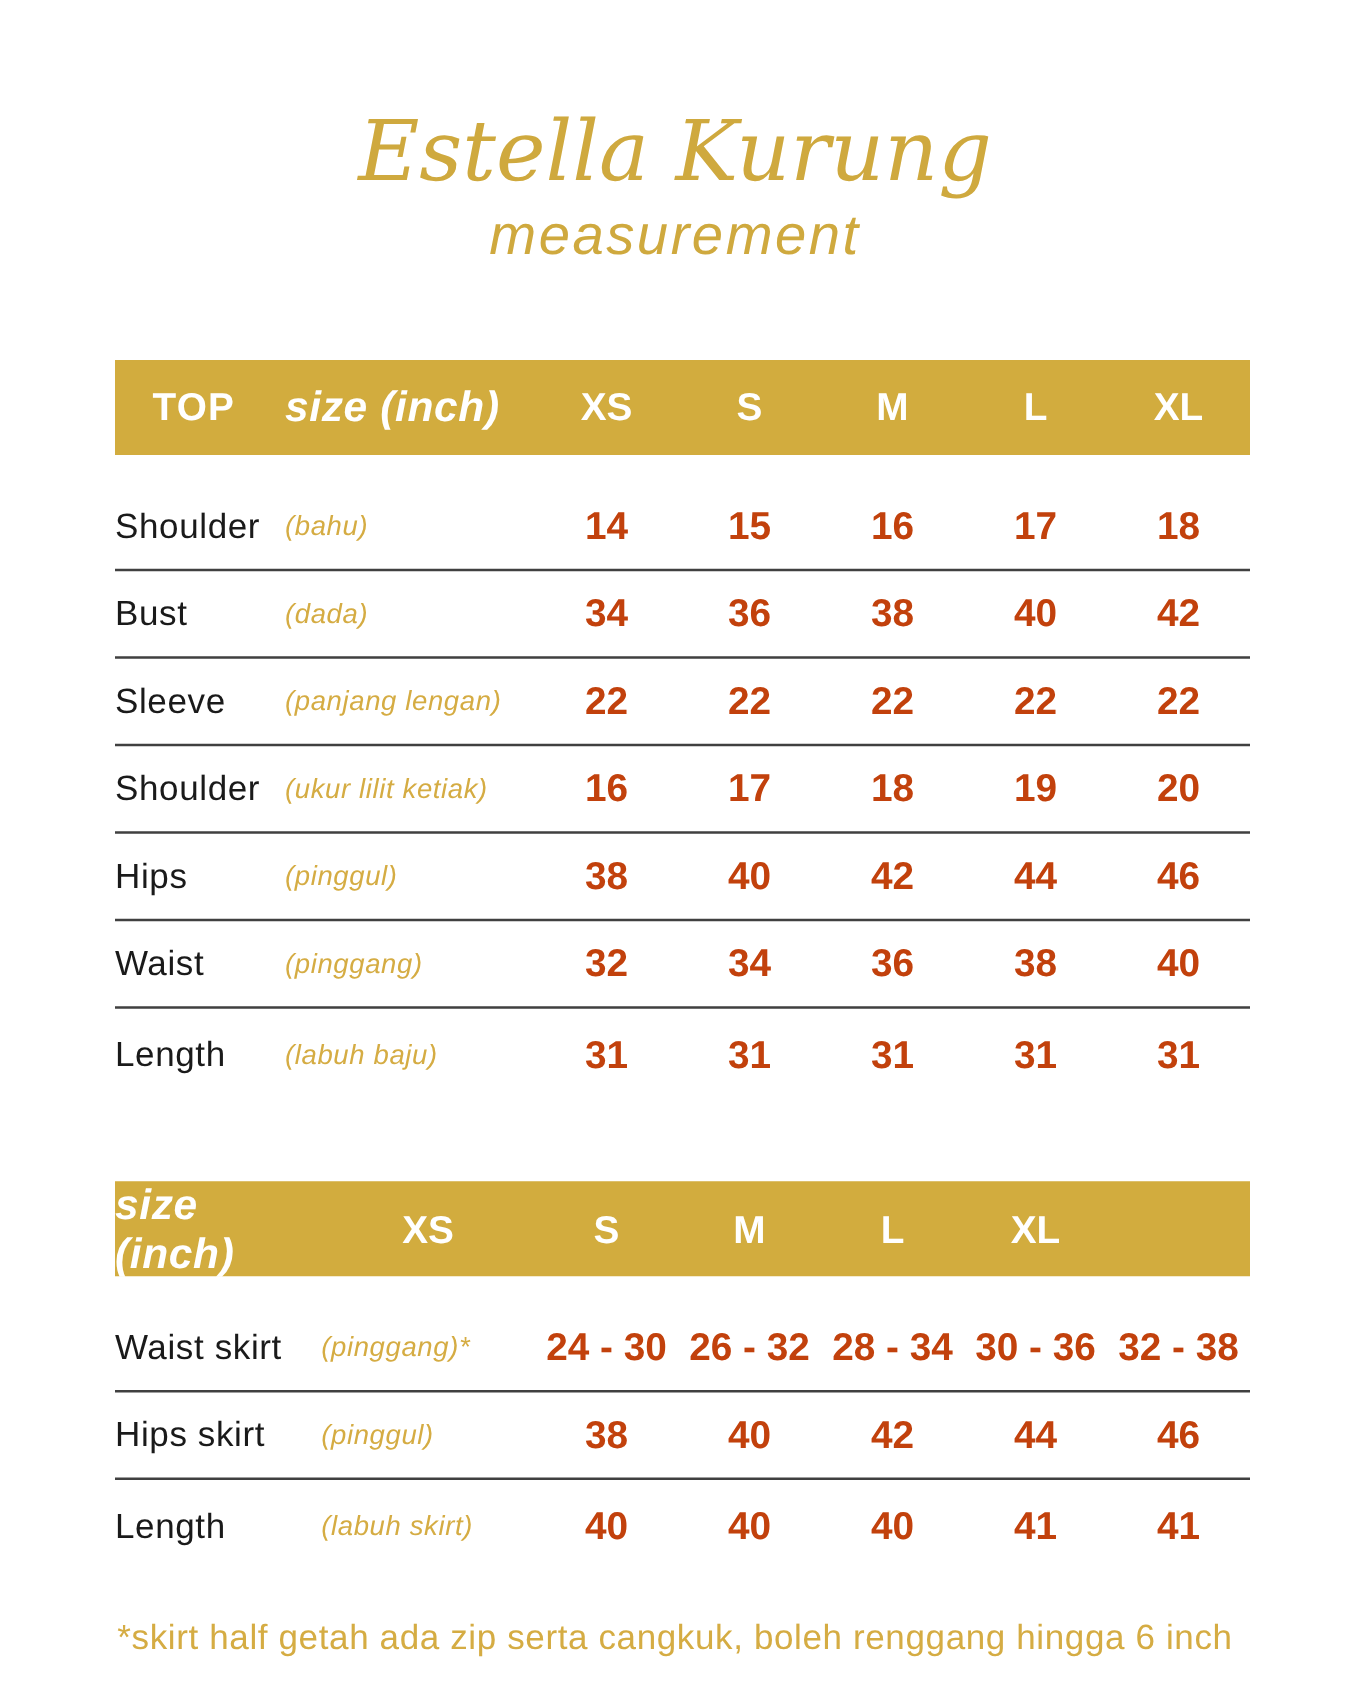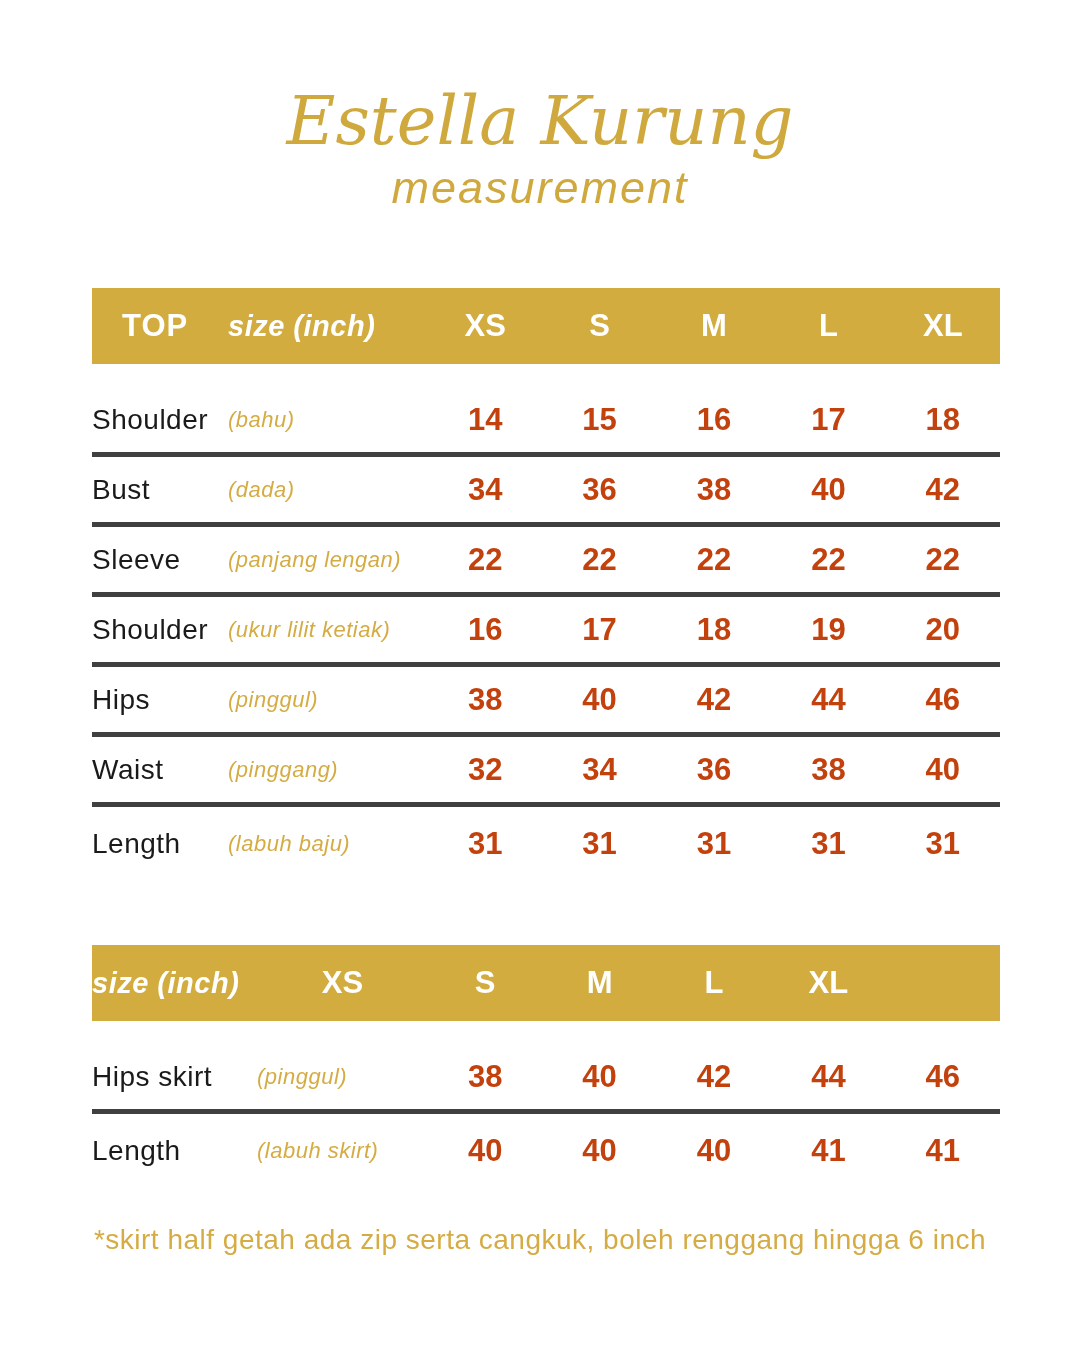--- a/index.html
+++ b/index.html
@@ -42,34 +42,34 @@
   .grid-skirt { grid-template-columns: 165px 171px repeat(5, 1fr); }
   .th-name {
     padding-left: 30px;
     font-weight: bold;
     font-size: 31px;
     letter-spacing: 1px;
   }
   .th-unit {
     font-weight: bold;
     font-style: italic;
-    font-size: 29px;
+    font-size: 34px;
     letter-spacing: 0.5px;
   }
   .th-size {
     text-align: center;
     font-weight: bold;
     font-size: 31px;
   }
   .t-rows { padding-top: 23px; }
   .t-row {
     display: grid;
     height: 70px;
     align-items: center;
-    border-bottom: 5px solid #404040;
+    border-bottom: 2px solid #404040;
   }
   .t-row.last { border-bottom: none; height: 74px; }
   .c-label { font-size: 28px; color: #1a1a1a; letter-spacing: 0.5px; }
   .c-note  { font-size: 22px; font-style: italic; color: #D5AC43; letter-spacing: 0.5px; }
   .c-val   { text-align: center; font-weight: bold; font-size: 31px; color: #c2410c; }
   .footnote {
     margin-top: 36px;
     text-align: center;
     font-size: 28px;
     color: #D5AC43;
@@ -175,20 +175,29 @@
     <div class="table-head grid-skirt">
       <div class="th-unit">size (inch)</div>
       <div class="th-size">XS</div>
       <div class="th-size">S</div>
       <div class="th-size">M</div>
       <div class="th-size">L</div>
       <div class="th-size">XL</div>
     </div>
     <div class="t-rows">
 
+      <div class="t-row grid-skirt">
+        <div class="c-label">Waist skirt</div>
+        <div class="c-note">(pinggang)*</div>
+        <div class="c-val">24 - 30</div>
+        <div class="c-val">26 - 32</div>
+        <div class="c-val">28 - 34</div>
+        <div class="c-val">30 - 36</div>
+        <div class="c-val">32 - 38</div>
+      </div>
 
       <div class="t-row grid-skirt">
         <div class="c-label">Hips skirt</div>
         <div class="c-note">(pinggul)</div>
         <div class="c-val">38</div>
         <div class="c-val">40</div>
         <div class="c-val">42</div>
         <div class="c-val">44</div>
         <div class="c-val">46</div>
       </div>

